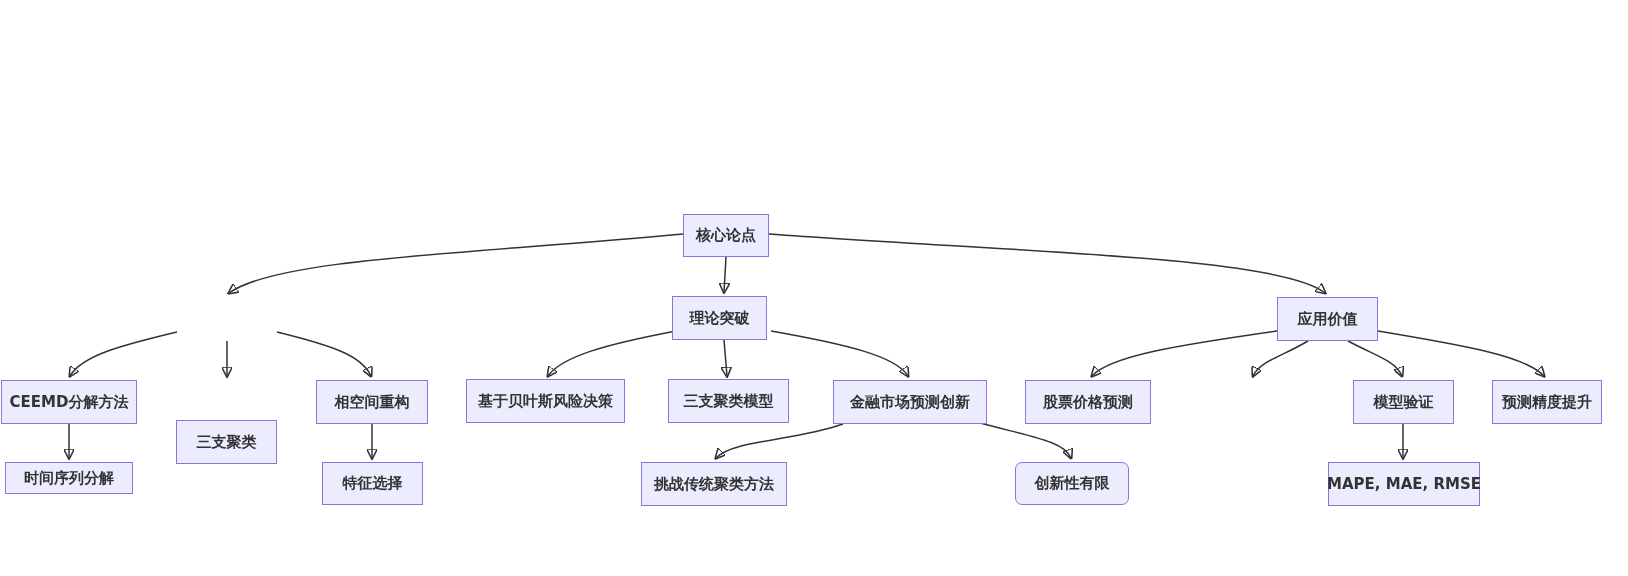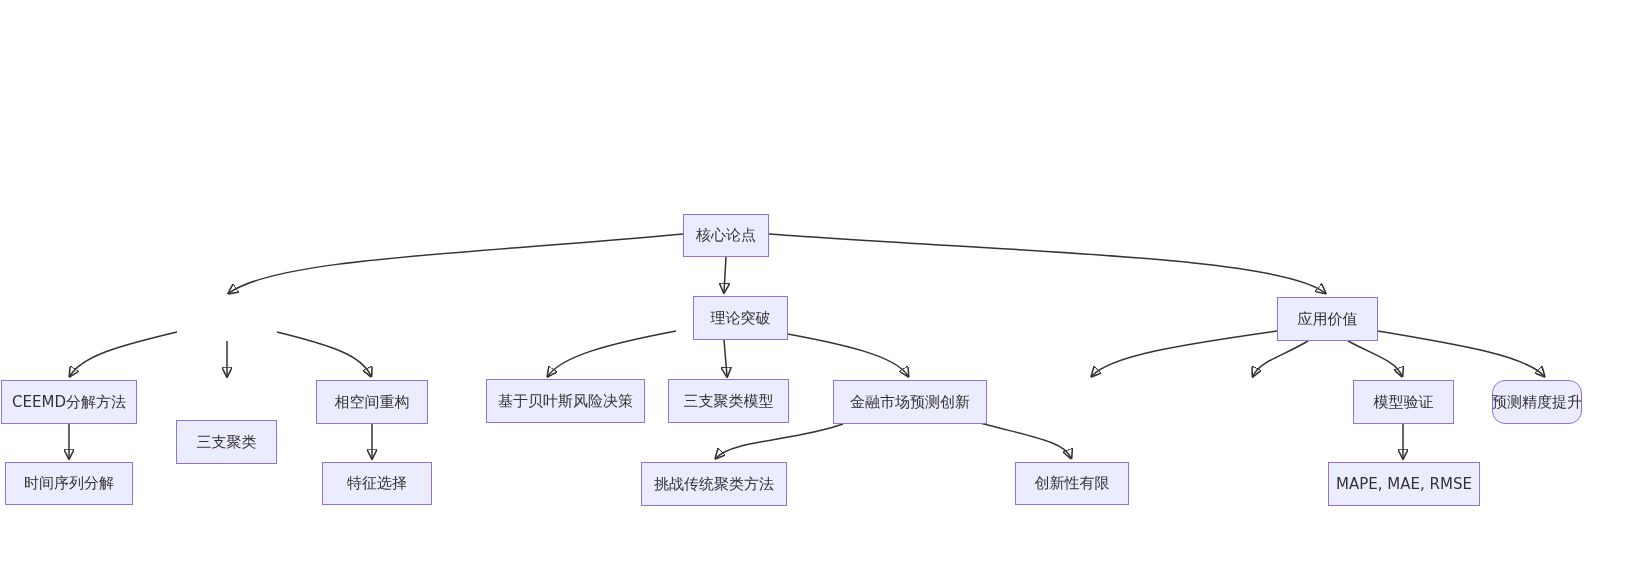--- a/index.html
+++ b/index.html
@@ -28,20 +28,21 @@
     display: flex;
     align-items: center;
     justify-content: center;
     background: #ECECFF;
     border: 1px solid #9370DB;
     color: #333333;
     font-size: 15px;
     line-height: 1;
     white-space: nowrap;
     text-align: center;
+    font-weight: bold;
   }
 </style>
 </head>
 <body>
 
 <div class="canvas">
 
   <svg class="edge-layer" viewBox="0 0 1628 576" xmlns="http://www.w3.org/2000/svg">
     <defs>
       <marker id="arrow" viewBox="0 0 10 10" refX="8.5" refY="5" markerWidth="7" markerHeight="7" orient="auto-start-reverse">
@@ -63,31 +64,32 @@
     <path d="M 980,423 C 1032,437 1064,441 1071,458" marker-end="url(#arrow)"></path>
     <path d="M 1277,331 C 1178,345 1110,356 1092,376" marker-end="url(#arrow)"></path>
     <path d="M 1308,341 C 1283,356 1260,361 1253,376" marker-end="url(#arrow)"></path>
     <path d="M 1348,341 C 1376,356 1396,361 1402,376" marker-end="url(#arrow)"></path>
     <path d="M 1378,331 C 1462,345 1526,356 1544,376" marker-end="url(#arrow)"></path>
     <path d="M 1403,424 L 1403,458" marker-end="url(#arrow)"></path>
   </svg>
 
   <div class="node" style="left:683px; top:214px; width:86px;  height:43px;">核心论点</div>
 
-  <div class="node" style="left:693px; top:296px; width:95px;  height:44px;">理论突破</div>
+  <div class="node" style="left:672px; top:296px; width:95px;  height:44px;">理论突破</div>
   <div class="node" style="left:1277px; top:297px; width:101px; height:44px;">应用价值</div>
 
   <div class="node" style="left:1px; top:380px; width:136px; height:44px;text-align:center;">CEEMD分解方法</div>
   <div class="node" style="left:176px; top:380px; width:101px; height:44px;margin-top:40px;">三支聚类</div>
   <div class="node" style="left:316px; top:380px; width:112px; height:44px;">相空间重构</div>
-  <div class="node" style="left:466px; top:379px; width:159px; height:44px;margin-left:20px;">基于贝叶斯风险决策</div>
+  <div class="node" style="left:466px; top:379px; width:159px; height:44px;">基于贝叶斯风险决策</div>
   <div class="node" style="left:668px; top:379px; width:121px; height:44px;">三支聚类模型</div>
   <div class="node" style="left:833px; top:380px; width:154px; height:44px;">金融市场预测创新</div>
+  <div class="node" style="left:1025px; top:380px; width:126px; height:44px;">股票价格预测</div>
   <div class="node" style="left:1353px; top:380px; width:101px; height:44px;text-align:center;">模型验证</div>
-  <div class="node" style="left:1492px; top:380px; width:90px; height:44px;border-radius:13px;">预测精度提升</div>
+  <div class="node" style="left:1492px; top:380px; width:110px; height:44px;">预测精度提升</div>
 
-  <div class="node" style="left:5px; top:462px; width:128px; height:43px;">时间序列分解</div>
-  <div class="node" style="left:322px; top:462px; width:110px; height:43px;">特征选择</div>
+  <div class="node" style="left:5px; top:462px; width:128px; height:32px;">时间序列分解</div>
+  <div class="node" style="left:322px; top:462px; width:101px; height:43px;">特征选择</div>
   <div class="node" style="left:641px; top:462px; width:146px; height:44px;">挑战传统聚类方法</div>
-  <div class="node" style="left:1015px; top:462px; width:114px; height:43px;">创新性有限</div>
+  <div class="node" style="left:1015px; top:462px; width:114px; height:43px;border-radius:7px;">创新性有限</div>
   <div class="node" style="left:1328px; top:462px; width:152px; height:44px;">MAPE, MAE, RMSE</div>
 
 </div>
 
 </body></html>

